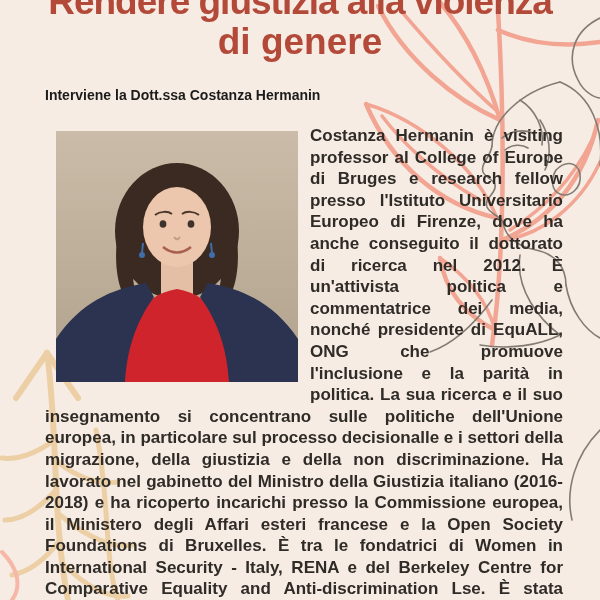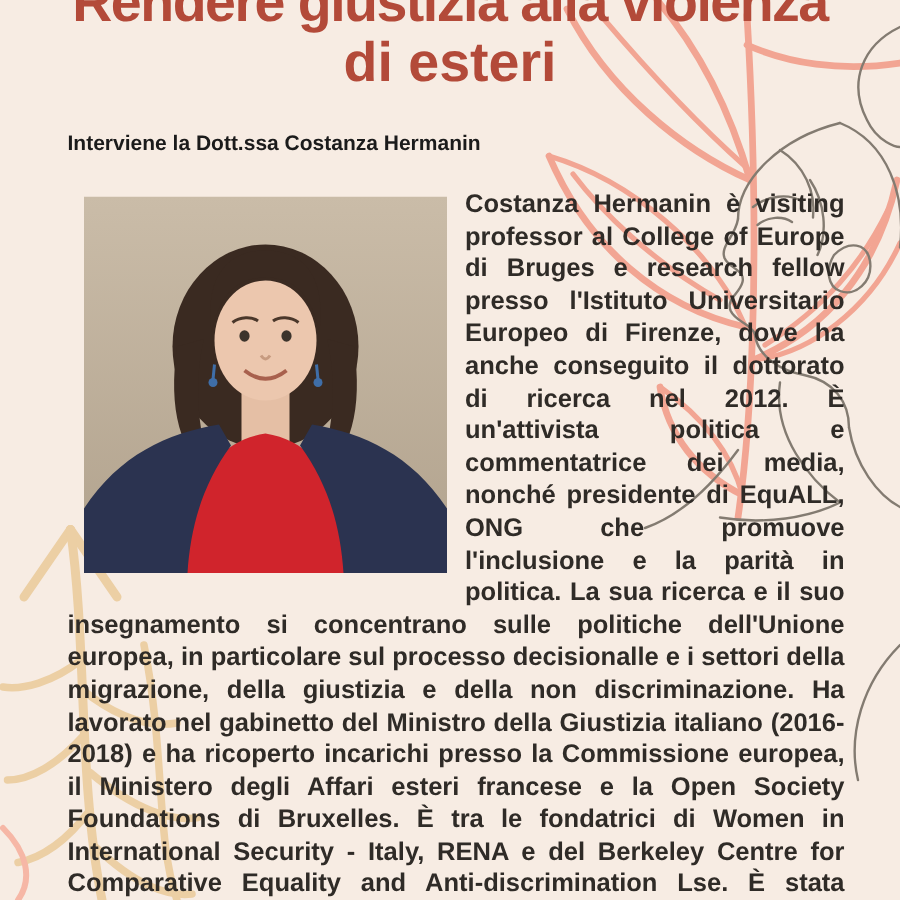--- a/index.html
+++ b/index.html
@@ -90,21 +90,21 @@
       <path d="M64,565 C90,590 112,598 128,596" stroke-width="5"></path>
       <path d="M96,430 C110,500 104,560 118,600" stroke-width="5"></path>
     </g>
     <path d="M2,552 C18,568 22,586 12,600" fill="none" stroke="#f6b7a6" stroke-width="4" stroke-linecap="round"></path>
   </svg>
 
   <div class="content">
 
     <div class="title-line1">Rendere giustizia alla violenza</div>
 
-    <div class="title-line2">di esteri</div>
+    <div class="title-line2">di genere</div>
 
     <div class="speaker-heading">Interviene la Dott.ssa Costanza Hermanin</div>
 
     <div class="bio">
       <div class="photo-float">
         <svg width="242" height="251" viewBox="0 0 242 251">
           <defs>
             <linearGradient id="bgGrad" x1="0" y1="0" x2="0" y2="1">
               <stop offset="0" stop-color="#cabca8"></stop>
               <stop offset="1" stop-color="#b1a28d"></stop>

